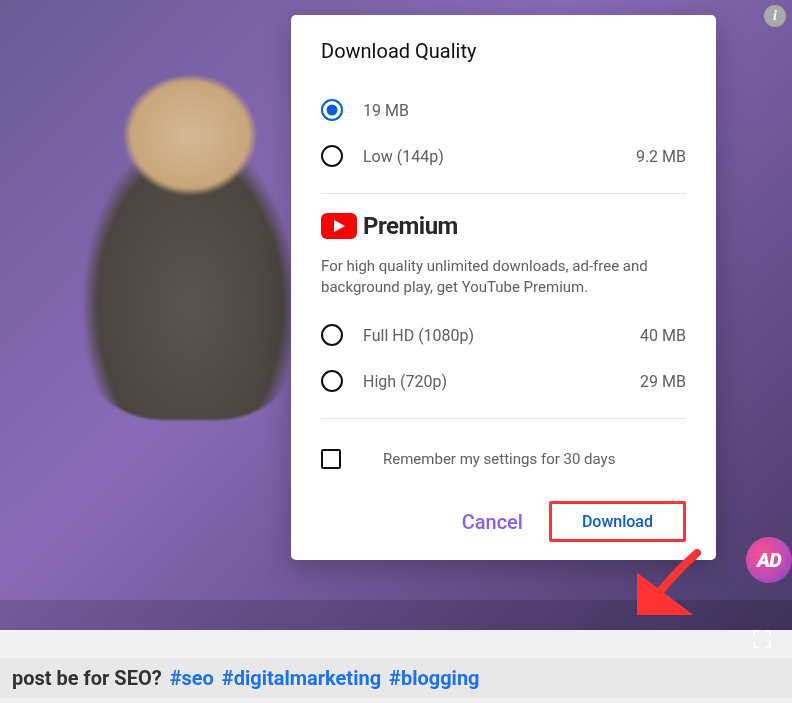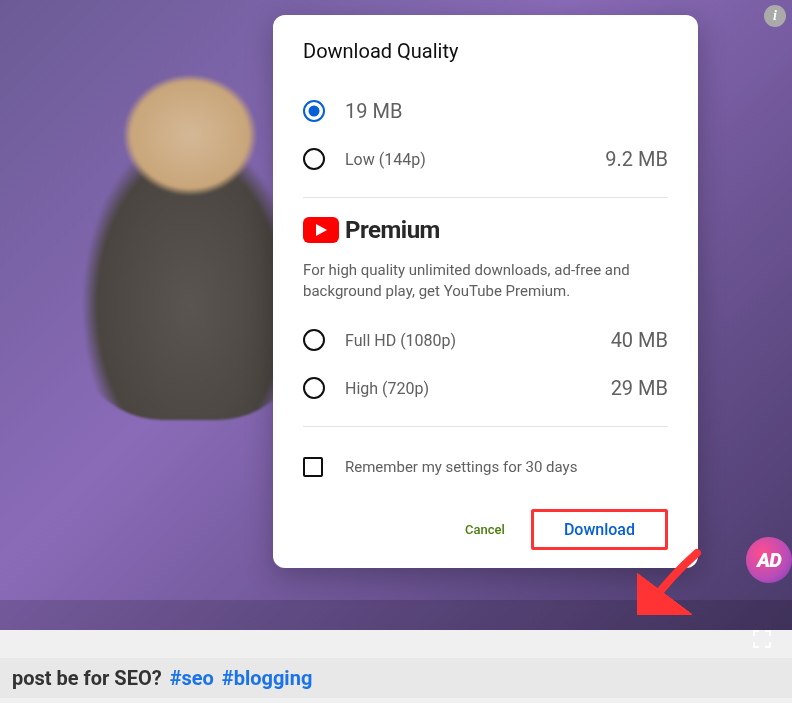--- a/index.html
+++ b/index.html
@@ -91,25 +91,25 @@
       display: flex;
       align-items: center;
       justify-content: center;
       font-weight: 900;
       font-size: 20px;
       font-style: italic;
       letter-spacing: -1px;
     }
     .dialog {
       position: absolute;
-      left: 273px;
+      left: 291px;
       top: 15px;
       width: 425px;
       background: #fff;
-      border-radius: 12px;
+      border-radius: 5px;
       box-shadow: 0 8px 28px rgba(0,0,0,0.25);
       padding: 24px 30px 18px 30px;
     }
     .dialog-title {
       font-size: 20px;
       color: #0f0f0f;
       font-weight: 400;
       margin-bottom: 24px;
     }
     .option-row {
@@ -140,21 +140,21 @@
       height: 11px;
       border-radius: 50%;
       background: #065fd4;
     }
     .option-label {
       flex: 1;
       font-size: 16px;
       color: #606060;
     }
     .option-size {
-      font-size: 20px;
+      font-size: 16px;
       color: #606060;
     }
     .divider {
       height: 1px;
       background: #e5e5e5;
       margin: 14px 0;
     }
     .premium-brand {
       display: flex;
       align-items: center;
@@ -187,20 +187,21 @@
     .premium-desc {
       font-size: 15px;
       color: #606060;
       line-height: 1.4;
       margin-bottom: 14px;
     }
     .checkbox-row {
       display: flex;
       align-items: center;
       padding: 16px 0;
+      gap: 20px;
     }
     .checkbox {
       width: 20px;
       height: 20px;
       border: 2.5px solid #0f0f0f;
       border-radius: 2px;
       margin-right: 22px;
       flex-shrink: 0;
     }
     .checkbox-label {
@@ -208,23 +209,23 @@
       color: #606060;
     }
     .actions {
       display: flex;
       justify-content: flex-end;
       align-items: center;
       gap: 12px;
       margin-top: 16px;
     }
     .btn-cancel {
-      font-size: 13px;
+      font-size: 20px;
       font-weight: 500;
-      color: #4d7c0f;
+      color: #8b5cf6;
       padding: 8px 14px;
       cursor: pointer;
     }
     .btn-download {
       font-size: 16px;
       font-weight: 500;
       color: #065fd4;
       padding: 8px 30px;
       cursor: pointer;
       border: 3px solid #ff3333;
@@ -252,20 +253,21 @@
 
 <div class="fullscreen-btn">
   <svg viewBox="0 0 24 24" width="24" height="24" fill="#fff">
     <path d="M3 3h6v2H5v4H3V3zm18 0v6h-2V5h-4V3h6zM3 21v-6h2v4h4v2H3zm18 0h-6v-2h4v-4h2v6z"></path>
   </svg>
 </div>
 
 <div class="caption-strip">
   <span>post be for SEO?</span>
   <span class="hashtag">#seo</span>
+  <span class="hashtag">#digitalmarketing</span>
   <span class="hashtag">#blogging</span>
 </div>
 
 <div class="dialog">
   <div class="dialog-title">Download Quality</div>
 
   <div class="option-row">
     <span class="radio selected"></span>
     <span class="option-size">19 MB</span>
   </div>

